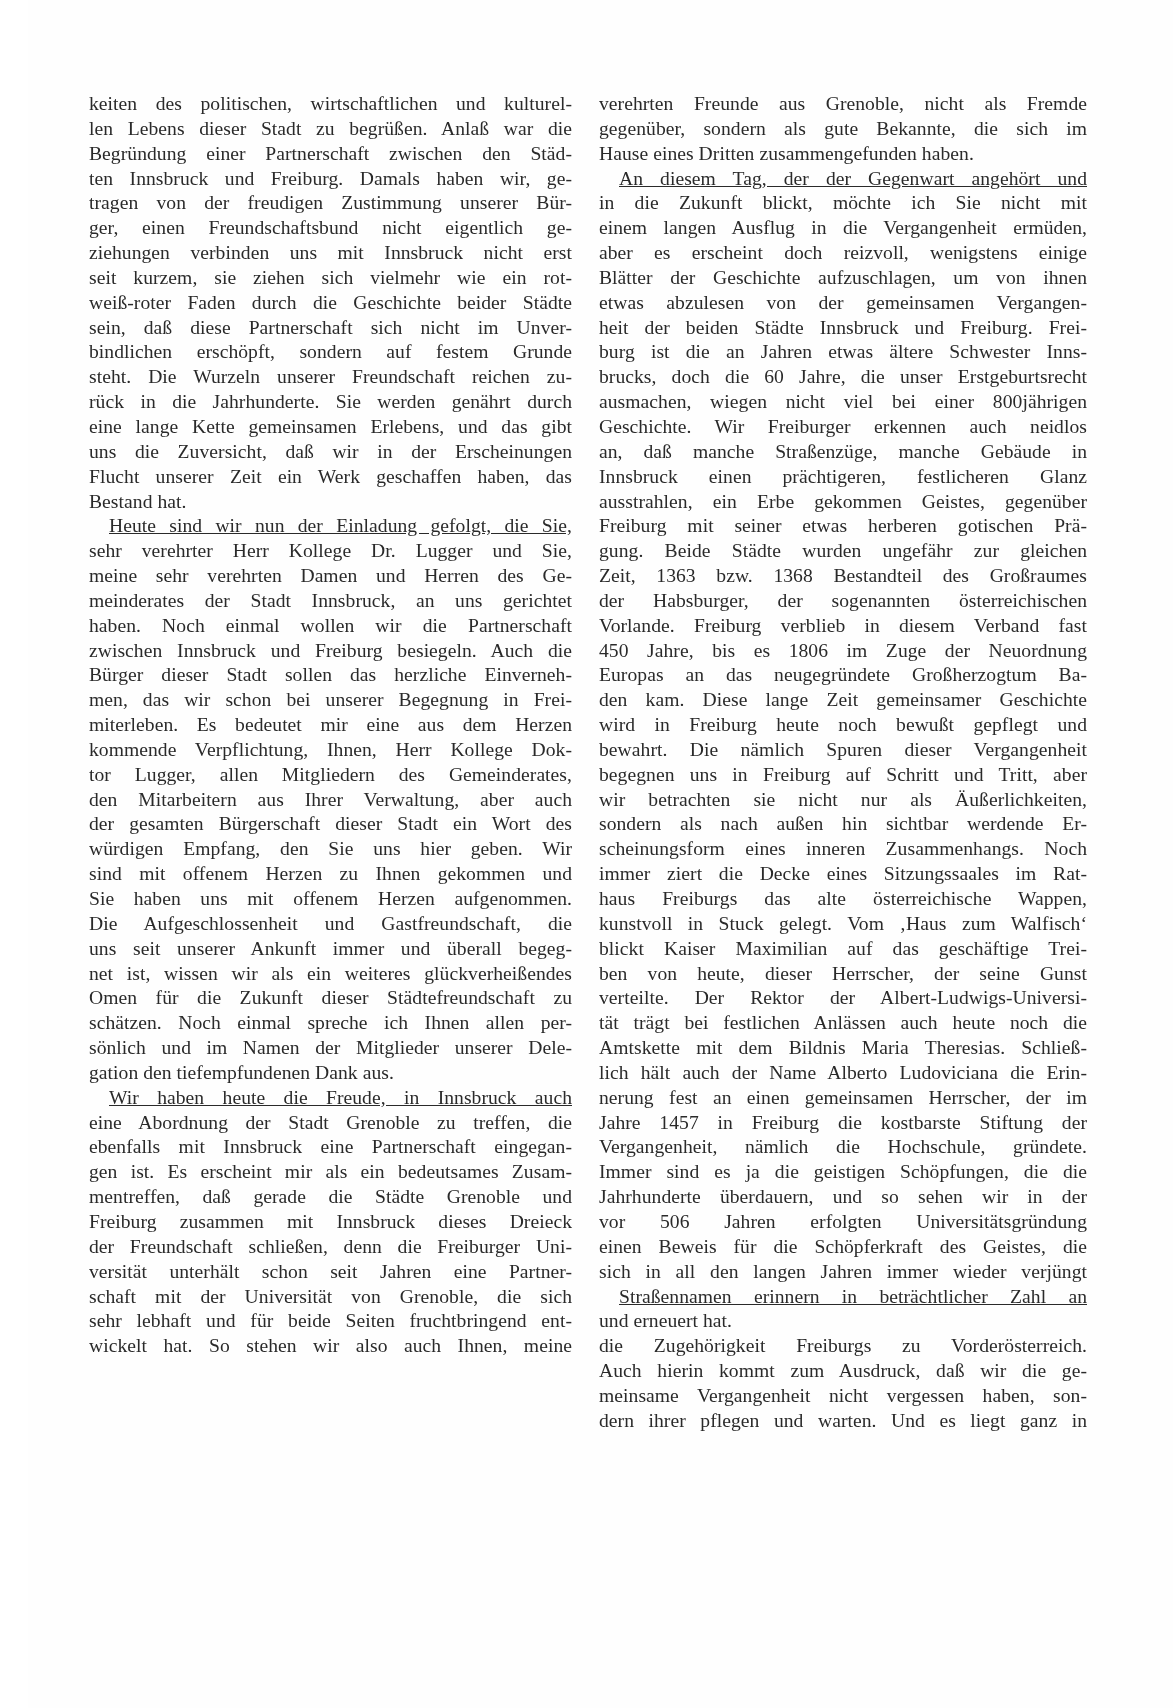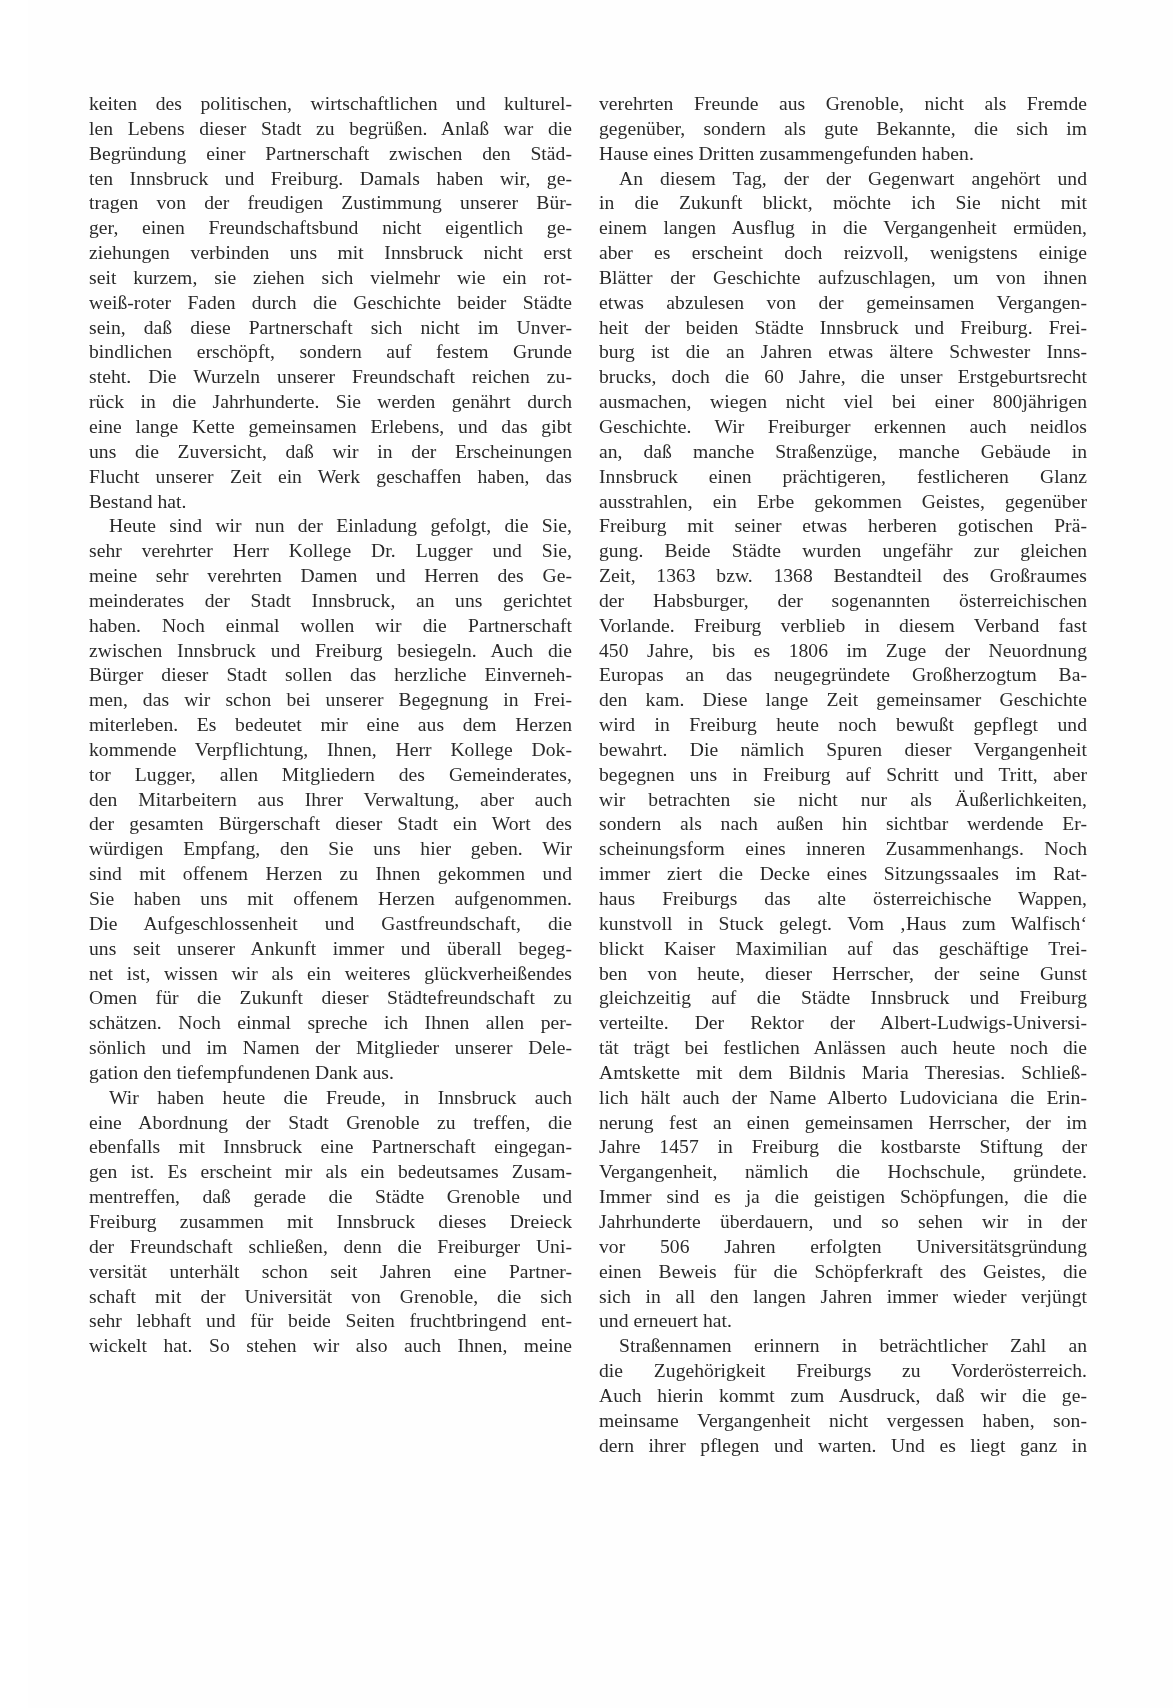--- a/index.html
+++ b/index.html
@@ -14,21 +14,21 @@
     font-size: 19.6px; line-height: 24.85px;
     letter-spacing: 0.05px;
   }
   .col-left { left: 61px; width: 483px; }
   .col-right { left: 571px; width: 488px; }
   .line {
     display: block; height: 24.85px; white-space: nowrap;
     text-align: justify; text-align-last: justify;
   }
   .line.last { text-align-last: left; }
-  .line.indent { padding-left: 20px; }
+  .line.indent { padding-left: 20px; text-decoration: underline; }
 </style>
 </head>
 <body>
 
 <div class="page">
   <div class="column col-left">
       <span class="line">keiten des politischen, wirtschaftlichen und kulturel-</span>
       <span class="line">len Lebens dieser Stadt zu begrüßen. Anlaß war die</span>
       <span class="line">Begründung einer Partnerschaft zwischen den Städ-</span>
       <span class="line">ten Innsbruck und Freiburg. Damals haben wir, ge-</span>
@@ -110,33 +110,32 @@
       <span class="line">bewahrt. Die nämlich Spuren dieser Vergangenheit</span>
       <span class="line">begegnen uns in Freiburg auf Schritt und Tritt, aber</span>
       <span class="line">wir betrachten sie nicht nur als Äußerlichkeiten,</span>
       <span class="line">sondern als nach außen hin sichtbar werdende Er-</span>
       <span class="line">scheinungsform eines inneren Zusammenhangs. Noch</span>
       <span class="line">immer ziert die Decke eines Sitzungssaales im Rat-</span>
       <span class="line">haus Freiburgs das alte österreichische Wappen,</span>
       <span class="line">kunstvoll in Stuck gelegt. Vom ‚Haus zum Walfisch‘</span>
       <span class="line">blickt Kaiser Maximilian auf das geschäftige Trei-</span>
       <span class="line">ben von heute, dieser Herrscher, der seine Gunst</span>
-      <span class="line">gleichzeitig auf die Städte Innsbruck und Freiburg</span>
       <span class="line">verteilte. Der Rektor der Albert-Ludwigs-Universi-</span>
       <span class="line">tät trägt bei festlichen Anlässen auch heute noch die</span>
       <span class="line">Amtskette mit dem Bildnis Maria Theresias. Schließ-</span>
       <span class="line">lich hält auch der Name Alberto Ludoviciana die Erin-</span>
       <span class="line">nerung fest an einen gemeinsamen Herrscher, der im</span>
       <span class="line">Jahre 1457 in Freiburg die kostbarste Stiftung der</span>
       <span class="line">Vergangenheit, nämlich die Hochschule, gründete.</span>
       <span class="line">Immer sind es ja die geistigen Schöpfungen, die die</span>
       <span class="line">Jahrhunderte überdauern, und so sehen wir in der</span>
       <span class="line">vor 506 Jahren erfolgten Universitätsgründung</span>
       <span class="line">einen Beweis für die Schöpferkraft des Geistes, die</span>
       <span class="line">sich in all den langen Jahren immer wieder verjüngt</span>
+      <span class="line indent">Straßennamen erinnern in beträchtlicher Zahl an</span>
       <span class="line last">und erneuert hat.</span>
-      <span class="line indent">Straßennamen erinnern in beträchtlicher Zahl an</span>
       <span class="line">die Zugehörigkeit Freiburgs zu Vorderösterreich.</span>
       <span class="line">Auch hierin kommt zum Ausdruck, daß wir die ge-</span>
       <span class="line">meinsame Vergangenheit nicht vergessen haben, son-</span>
       <span class="line">dern ihrer pflegen und warten. Und es liegt ganz in</span>
     </div>
 </div>
 
 </body></html>

